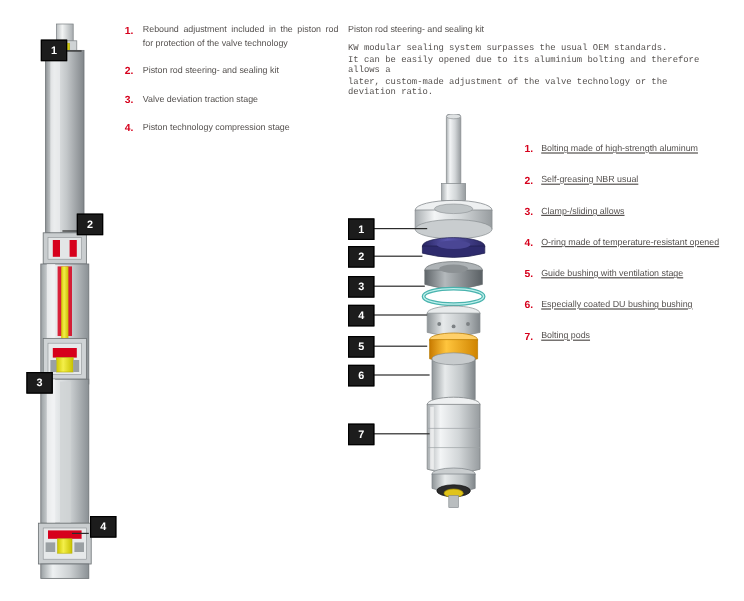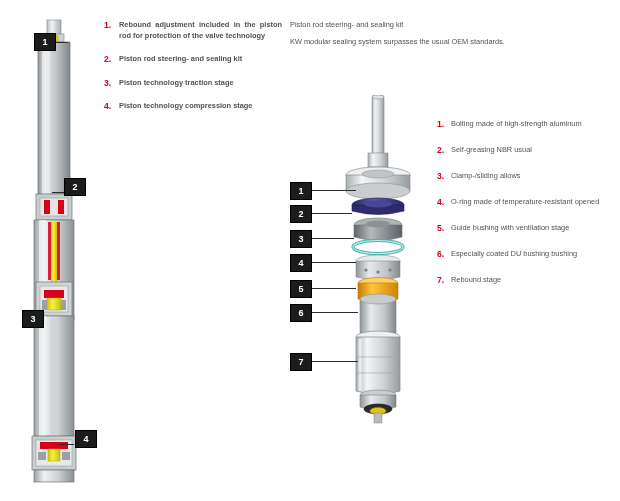--- a/index.html
+++ b/index.html
@@ -43,59 +43,60 @@
     margin-bottom: 13px;
   }
   .left-row .num {
     width: 15px;
     flex: 0 0 15px;
     font-size: 8.6px;
   }
   .left-row .txt {
     flex: 1;
     text-align: justify;
-    font-weight: bold;
   }
 
   
   .top-para {
     position: absolute;
     left: 290px;
     top: 20px;
     width: 310px;
   }
   .top-para .ttl {
     font-size: 7.4px;
     color: #55514f;
     margin-bottom: 8px;
   }
   .top-para .l {
     font-size: 7.4px;
     color: #55514f;
     margin-bottom: 2px;
+    font-family: Liberation Mono, monospace;
   }
 
   
   .right-list {
     position: absolute;
     left: 437px;
     top: 119px;
     width: 175px;
   }
   .right-row {
     display: flex;
     margin-bottom: 15.5px;
   }
   .right-row .num {
     width: 14px;
     flex: 0 0 14px;
     font-size: 8.6px;
   }
   .right-row .txt {
     flex: 1;
+    text-decoration: underline;
   }
 
   
   .callout {
     position: absolute;
     width: 20px;
     height: 16px;
     background: #1c1c1c;
     color: #ffffff;
     font-size: 9px;
@@ -230,31 +231,33 @@
     <div class="left-row">
       <div class="num num-red">1.</div>
       <div class="txt item-text">Rebound adjustment included in the piston rod for protection of the valve technology</div>
     </div>
     <div class="left-row" style="margin-top:10px;">
       <div class="num num-red">2.</div>
       <div class="txt item-text">Piston rod steering- and sealing kit</div>
     </div>
     <div class="left-row" style="margin-top:10px;">
       <div class="num num-red">3.</div>
-      <div class="txt item-text">Piston technology traction stage</div>
+      <div class="txt item-text">Valve deviation traction stage</div>
     </div>
     <div class="left-row" style="margin-top:10px;">
       <div class="num num-red">4.</div>
       <div class="txt item-text">Piston technology compression stage</div>
     </div>
   </div>
 
   <div class="top-para">
     <div class="ttl">Piston rod steering- and sealing kit</div>
     <div class="l">KW modular sealing system surpasses the usual OEM standards.</div>
+    <div class="l">It can be easily opened due to its aluminium bolting and therefore allows a</div>
+    <div class="l">later, custom-made adjustment of the valve technology or the deviation ratio.</div>
   </div>
 
   <div class="exp">
     <svg width="120" height="340" viewBox="0 0 120 340" xmlns="http://www.w3.org/2000/svg">
       <defs>
         <linearGradient id="alu" x1="0" y1="0" x2="1" y2="0">
           <stop offset="0%" stop-color="#a9aeb1"></stop>
           <stop offset="25%" stop-color="#f3f5f6"></stop>
           <stop offset="60%" stop-color="#d2d6d8"></stop>
           <stop offset="100%" stop-color="#979c9f"></stop>
@@ -388,17 +391,17 @@
     <div class="right-row" style="margin-top:6px;">
       <div class="num num-red">5.</div>
       <div class="txt item-text">Guide bushing with ventilation stage</div>
     </div>
     <div class="right-row" style="margin-top:6px;">
       <div class="num num-red">6.</div>
       <div class="txt item-text">Especially coated DU bushing bushing</div>
     </div>
     <div class="right-row" style="margin-top:6px;">
       <div class="num num-red">7.</div>
-      <div class="txt item-text">Rebound stage</div>
+      <div class="txt item-text">Bolting pods</div>
     </div>
   </div>
 
 </div>
 
 </body></html>

